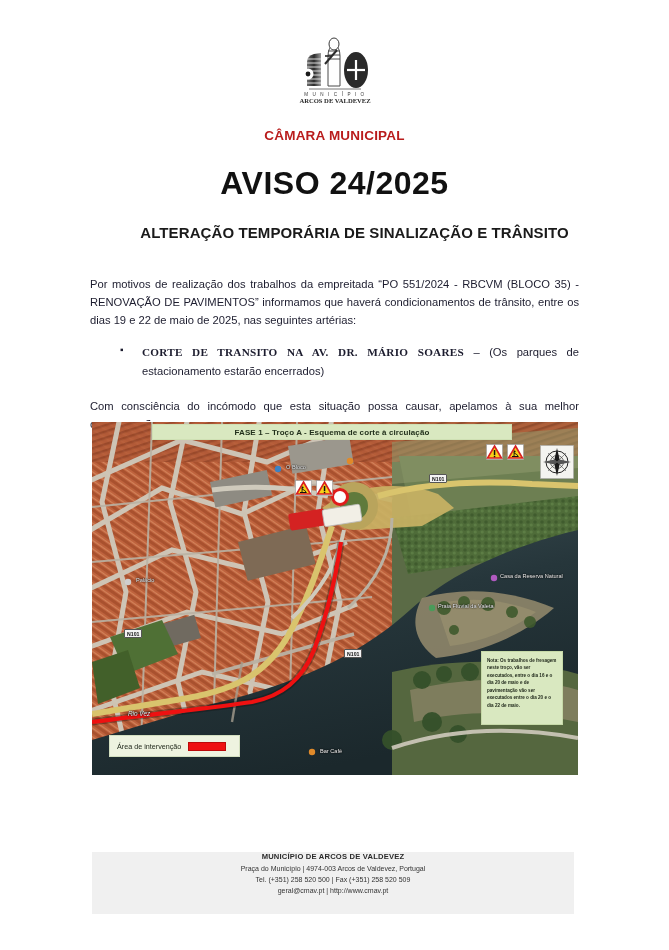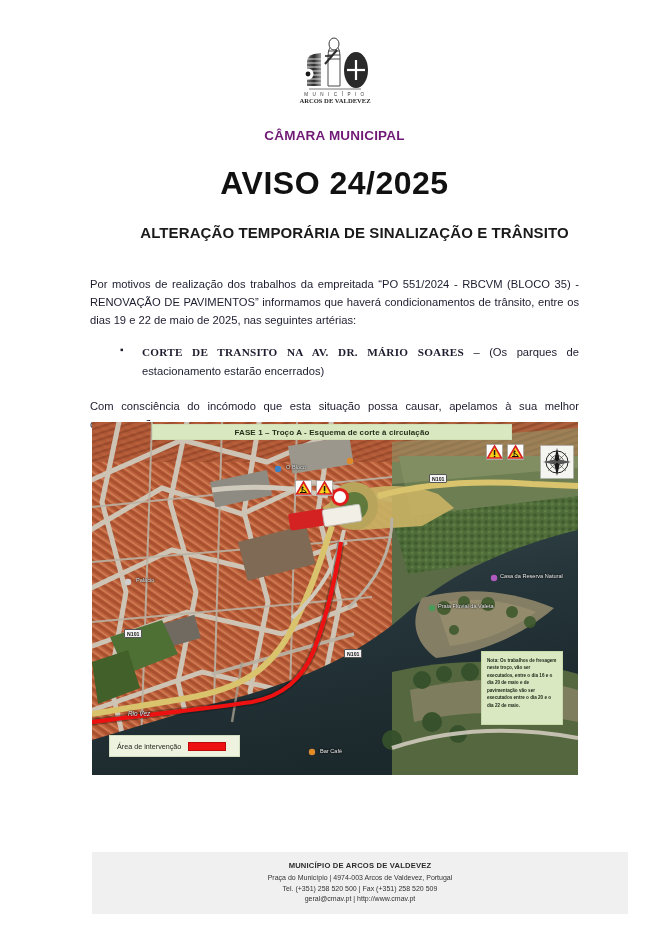--- a/index.html
+++ b/index.html
@@ -15,21 +15,21 @@
   .logo-wrap { width: 100%; padding-top: 34px; display: flex; justify-content: center; }
   .logo { width: 96px; height: 74px; position: relative; }
   .logo svg { display: block; }
 
   .org-line {
     margin-top: 20px;
     text-align: center;
     font-size: 13.5px;
     font-weight: bold;
     letter-spacing: 0.2px;
-    color: #701a75;
+    color: #b91c1c;
   }
 
   .aviso-title {
     margin-top: 22px;
     text-align: center;
     font-size: 32px;
     font-weight: bold;
     letter-spacing: 0.5px;
     color: #111;
   }
@@ -139,24 +139,24 @@
     position: absolute; z-index: 26;
     color: #f2f2f2; font-size: 5.6px;
     text-shadow: 0 0 2px #000, 0 0 1px #000;
     white-space: nowrap;
   }
 
   
   .footer {
     position: absolute;
     left: 92px; top: 852px;
-    width: 536px; height: 62px;
+    width: 482px; height: 62px;
     background: #f0f0f0;
     display: flex; flex-direction: column;
-    align-items: center; justify-content: center;
+    align-items: center; 
   }
   .footer .f-title {
     font-size: 7.6px; font-weight: bold; color: #2a2a2a;
     letter-spacing: 0.2px; margin-bottom: 3px;
   }
   .footer .f-line { font-size: 7px; color: #333; line-height: 1.55; }
 </style>
 </head>
 <body>
 

